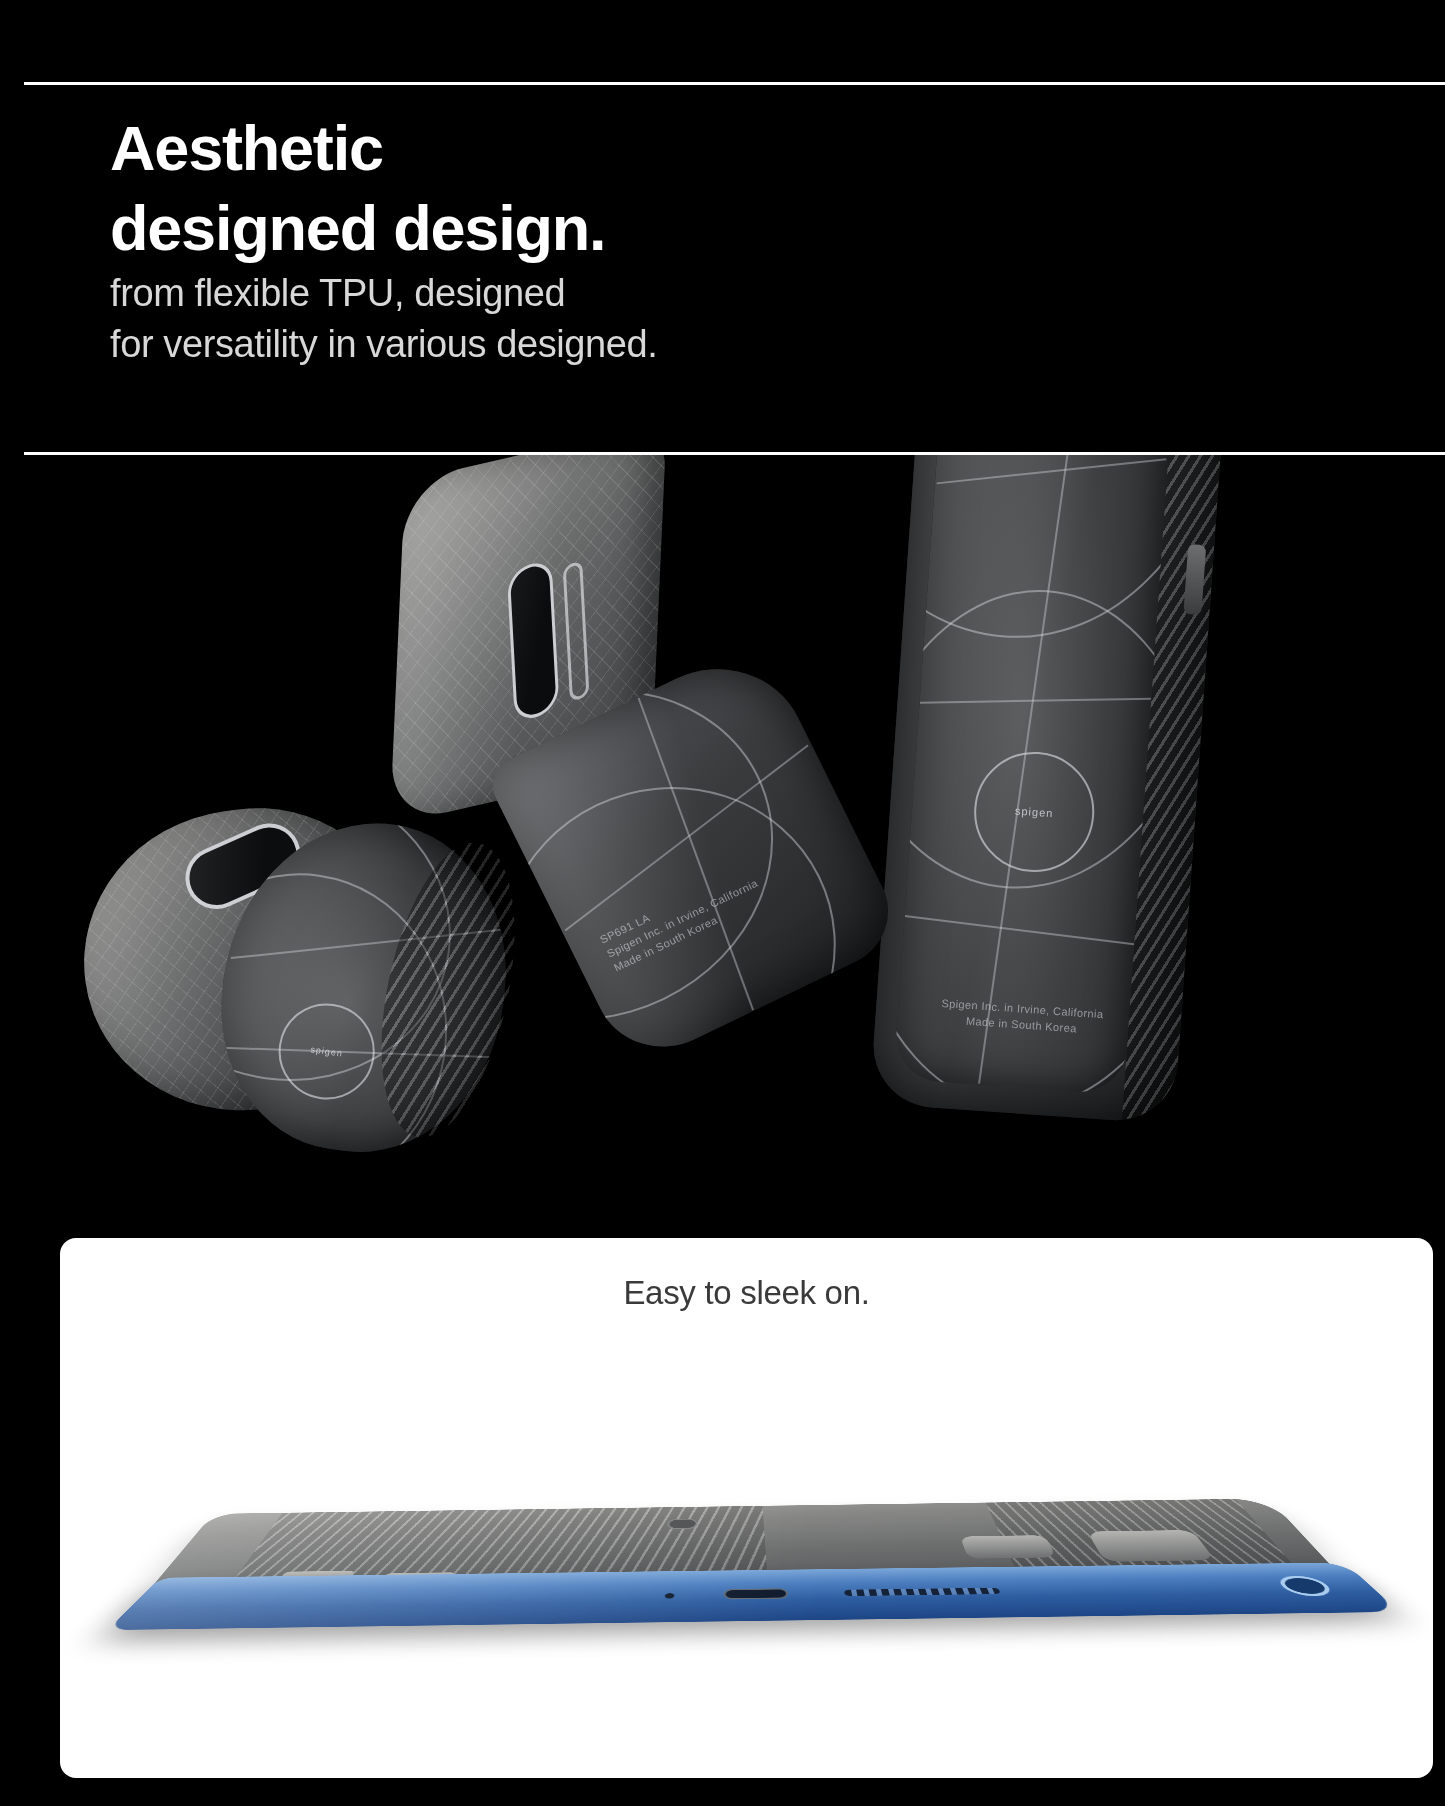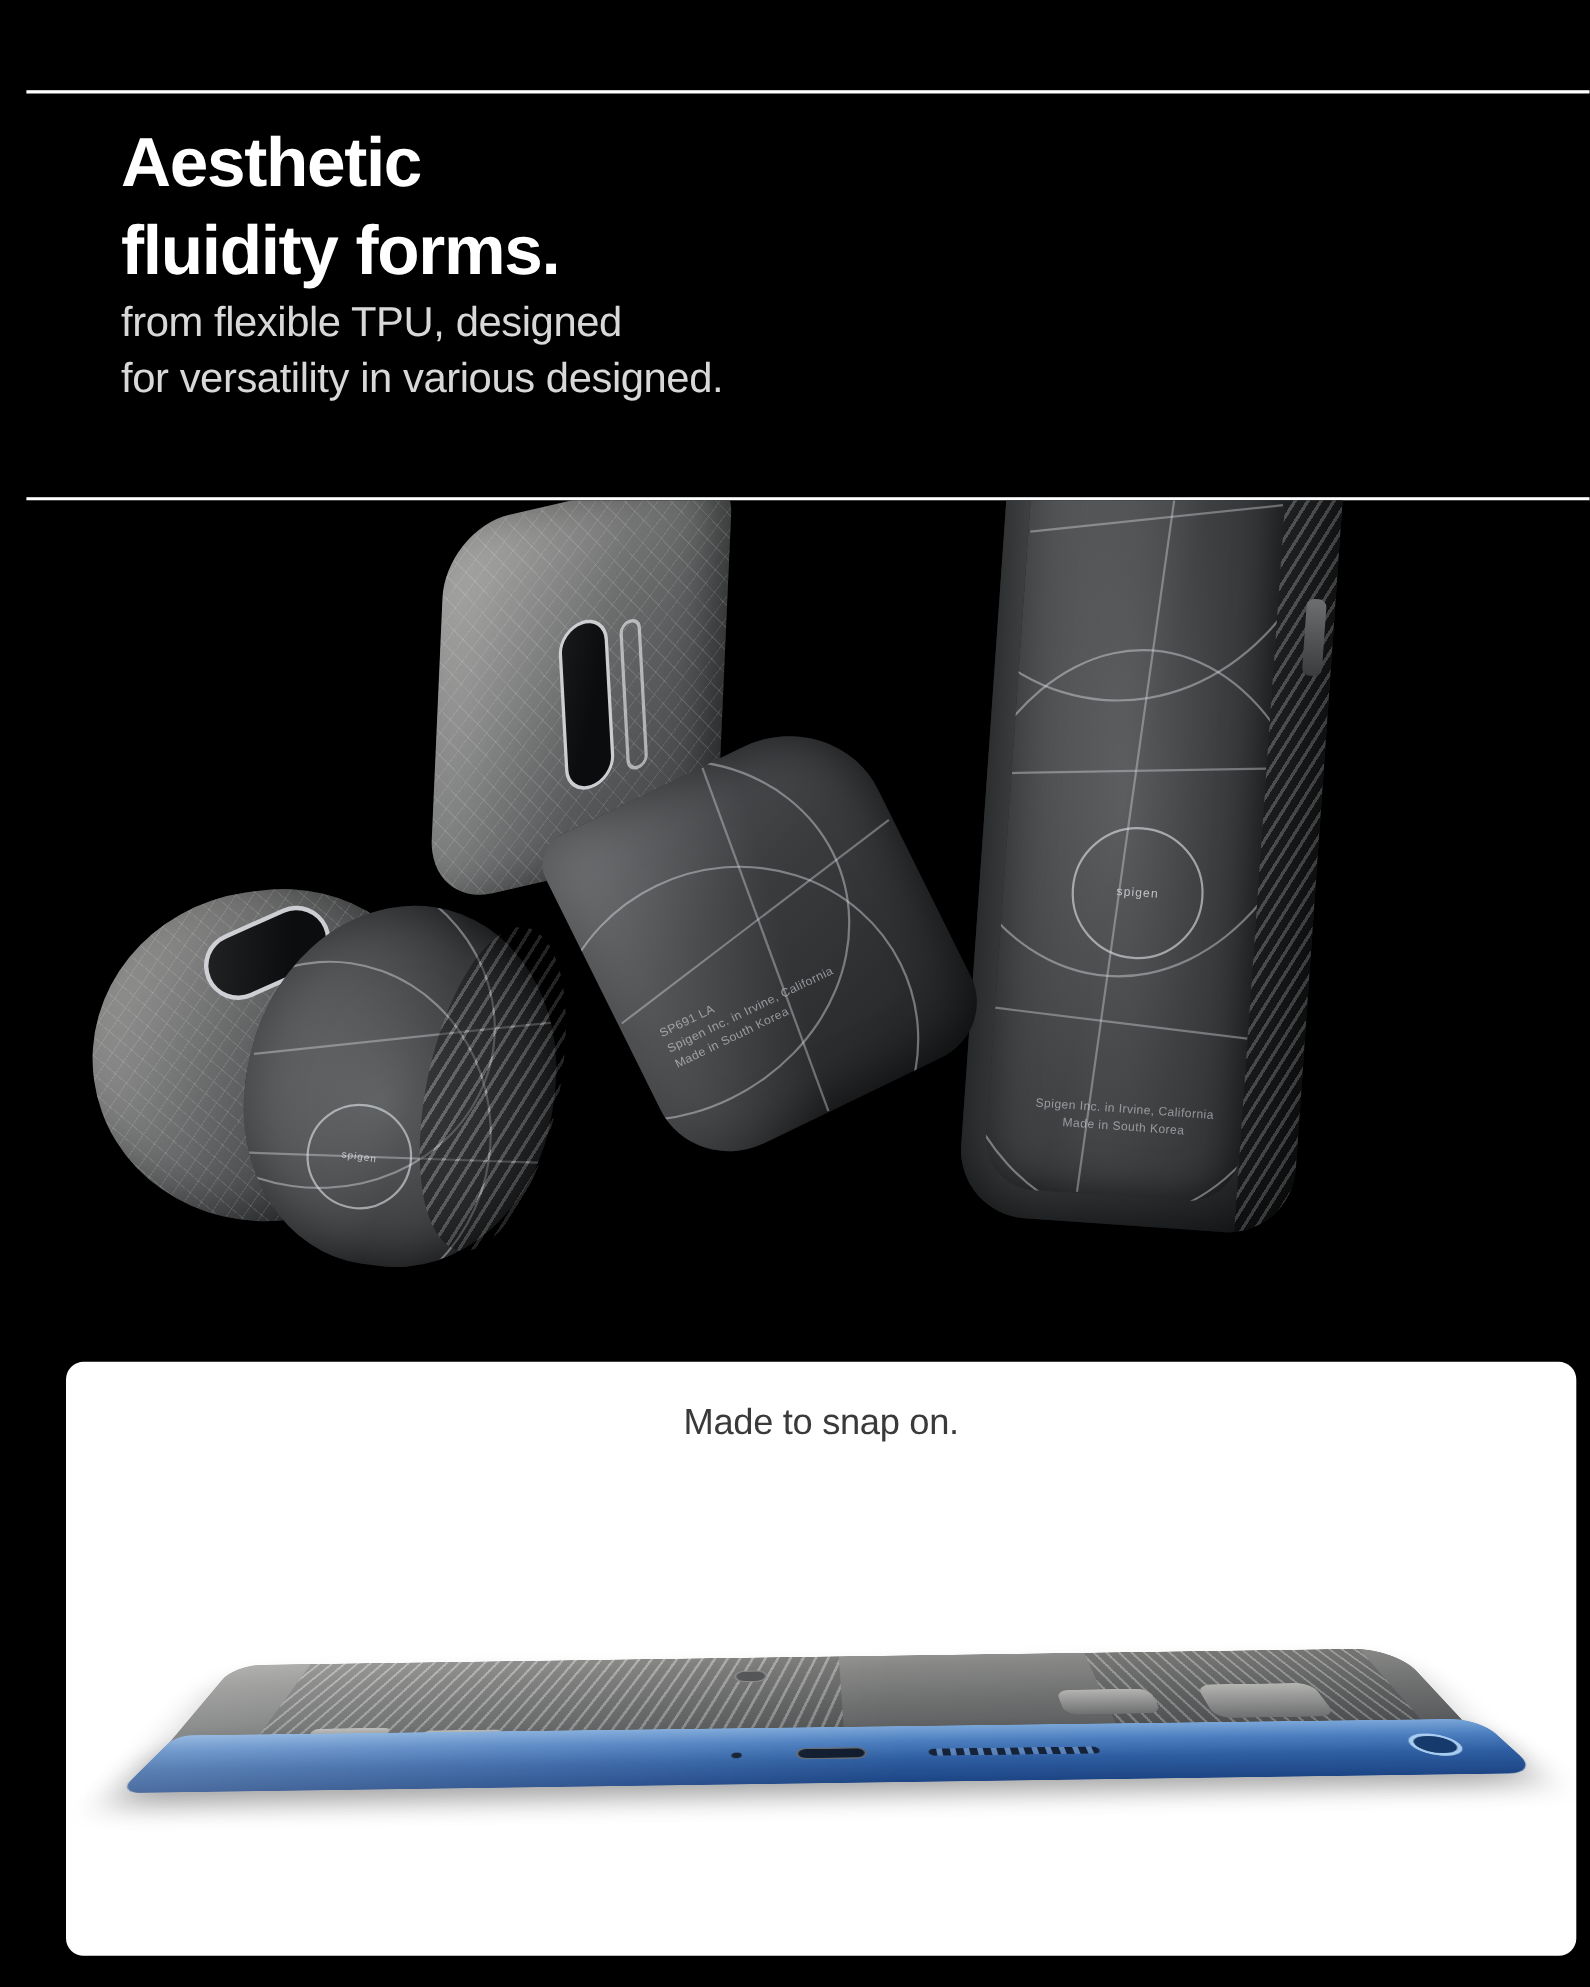--- a/index.html
+++ b/index.html
@@ -342,21 +342,21 @@
 </style>
 </head>
 <body>
 
 <div class="page">
 
   <div class="top-rule"></div>
 
   <div class="headline-block">
     <div class="headline">Aesthetic</div>
-    <div class="headline">fluidity forms.</div>
+    <div class="headline">designed design.</div>
     <div class="subhead" style="margin-top:0">from flexible TPU, designed</div>
     <div class="subhead" style="margin-top:0">for versatility in various designed.</div>
   </div>
 
   <div class="mid-rule"></div>
 
   <div class="hero">
 
     <div class="case-tall">
       <div class="inner">
@@ -418,21 +418,21 @@
           <span>spigen</span>
         </div>
         <div class="gloss" style="inset:0"></div>
       </div>
       <div class="roll-ribs"></div>
     </div>
 
   </div>
 
   <div class="snap-card">
-    <div class="snap-title">Made to snap on.</div>
+    <div class="snap-title">Easy to sleek on.</div>
 
     <div class="snap-stage">
 
       <div class="snap-case">
         <div class="snap-ribs"></div>
         <div class="snap-ribs-r"></div>
         <div class="side-btn" style="left:128px; top:120px; width:74px; height:26px;"></div>
         <div class="side-btn" style="left:236px; top:126px; width:74px; height:24px;"></div>
         <div class="side-btn" style="right:290px; top:72px; width:96px; height:44px; border-radius:14px;"></div>
         <div class="side-btn" style="right:120px; top:66px; width:120px; height:60px; border-radius:16px;"></div>

